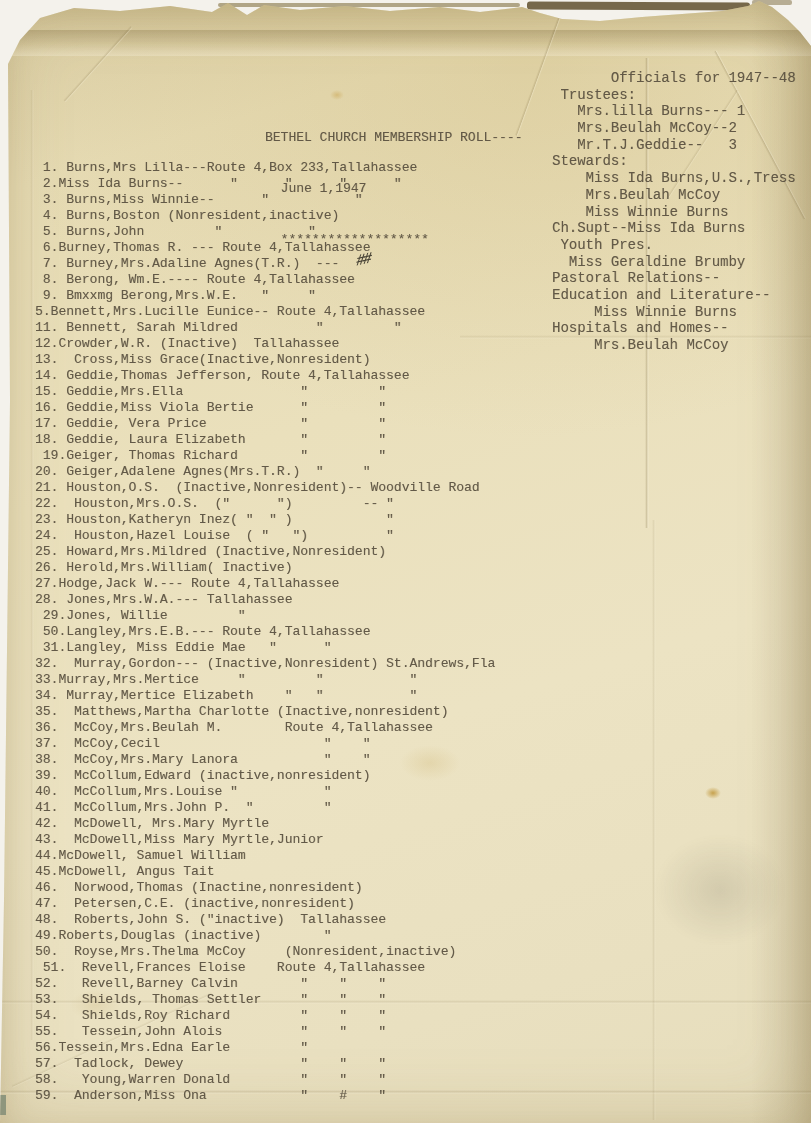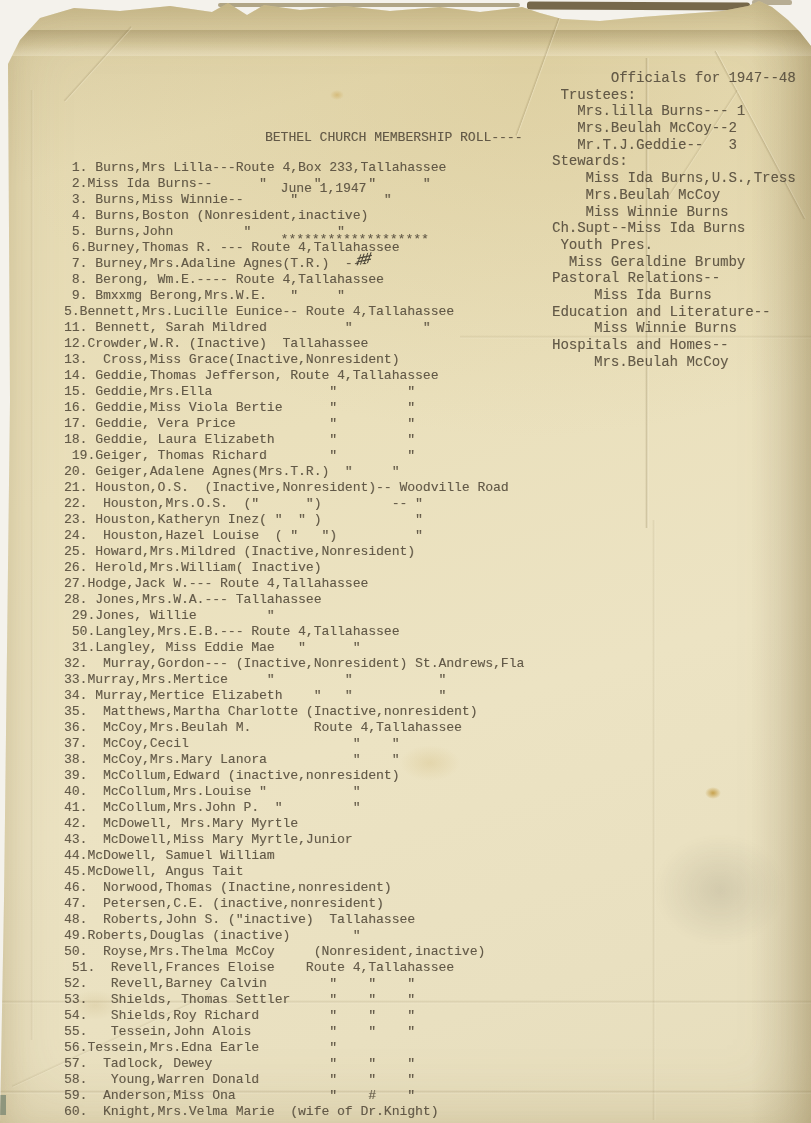--- a/index.html
+++ b/index.html
@@ -35,21 +35,21 @@
   .crease.v{width:4px;background:linear-gradient(to right,rgba(110,92,50,0) 0%,rgba(110,92,50,.35) 50%,rgba(250,245,225,.5) 70%,rgba(110,92,50,0) 100%);}
   .crease.h{height:4px;background:linear-gradient(to bottom,rgba(110,92,50,0) 0%,rgba(110,92,50,.28) 50%,rgba(250,245,225,.45) 75%,rgba(110,92,50,0) 100%);}
   .fold-band{position:absolute;left:0;top:30px;width:811px;height:26px;
     background:linear-gradient(to bottom,rgba(120,100,55,.30),rgba(120,100,55,.08) 55%,rgba(255,250,235,.25));}
   .edge-shade{position:absolute;right:0;top:0;width:60px;height:1123px;
     background:linear-gradient(to right,rgba(120,102,60,0),rgba(120,102,60,.20));}
   .stain{position:absolute;border-radius:50%;pointer-events:none;}
   .typed{color:rgba(86,77,61,.88);text-shadow:.4px .4px .6px rgba(86,77,61,.35);}
   .title-block{position:absolute;left:245px;top:95px;font-size:13px;line-height:17px;white-space:pre;margin-left:20px;}
   .officials{position:absolute;left:552px;top:62px;font-size:14px;line-height:16.7px;margin-top:8px;}
-  .roll{position:absolute;left:64px;top:160px;font-size:13px;line-height:16px;}
+  .roll{position:absolute;left:35px;top:160px;font-size:13px;line-height:16px;}
   .line{white-space:pre;height:inherit;}
   .officials .line{height:16.7px;}
   .roll .line{height:16px;}
   .handmark{position:absolute;left:356px;top:252px;font-size:15px;font-weight:bold;
     font-style:italic;color:rgba(58,53,42,.92);transform:rotate(-12deg) skewX(-10deg);
     letter-spacing:-2px;}
   .green-sliver{position:absolute;left:0;top:1095px;width:6px;height:20px;background:#7d8a74;opacity:.8;}
 </style>
 </head>
 <body>
@@ -96,21 +96,20 @@
         <div class="line">   Mrs.Beulah McCoy--2</div>
         <div class="line">   Mr.T.J.Geddie--   3</div>
         <div class="line">Stewards:</div>
         <div class="line">    Miss Ida Burns,U.S.,Tress</div>
         <div class="line">    Mrs.Beulah McCoy</div>
         <div class="line">    Miss Winnie Burns</div>
         <div class="line">Ch.Supt--Miss Ida Burns</div>
         <div class="line"> Youth Pres.</div>
         <div class="line">  Miss Geraldine Brumby</div>
         <div class="line">Pastoral Relations--</div>
-        <div class="line">     Miss Ida Burns</div>
         <div class="line">Education and Literature--</div>
         <div class="line">     Miss Winnie Burns</div>
         <div class="line">Hospitals and Homes--</div>
         <div class="line">     Mrs.Beulah McCoy</div>
       </div>
 
     <div class="roll typed">
 
     <div class="line"> 1. Burns,Mrs Lilla---Route 4,Box 233,Tallahassee</div>
         <div class="line"> 2.Miss Ida Burns--      "      "      "      "</div>
@@ -164,20 +163,19 @@
         <div class="line">50.  Royse,Mrs.Thelma McCoy     (Nonresident,inactive)</div>
         <div class="line"> 51.  Revell,Frances Eloise    Route 4,Tallahassee</div>
         <div class="line">52.   Revell,Barney Calvin        "    "    "</div>
         <div class="line">53.   Shields, Thomas Settler     "    "    "</div>
         <div class="line">54.   Shields,Roy Richard         "    "    "</div>
         <div class="line">55.   Tessein,John Alois          "    "    "</div>
         <div class="line">56.Tessein,Mrs.Edna Earle         "</div>
         <div class="line">57.  Tadlock, Dewey               "    "    "</div>
         <div class="line">58.   Young,Warren Donald         "    "    "</div>
         <div class="line">59.  Anderson,Miss Ona            "    #    "</div>
-        <div class="line">60.  Knight,Mrs.Velma Marie  (wife of Dr.Knight)</div>
       </div>
 
     <div class="handmark">##</div>
 
     <div class="green-sliver"></div>
   </div>
 </div>
 
 </body></html>

